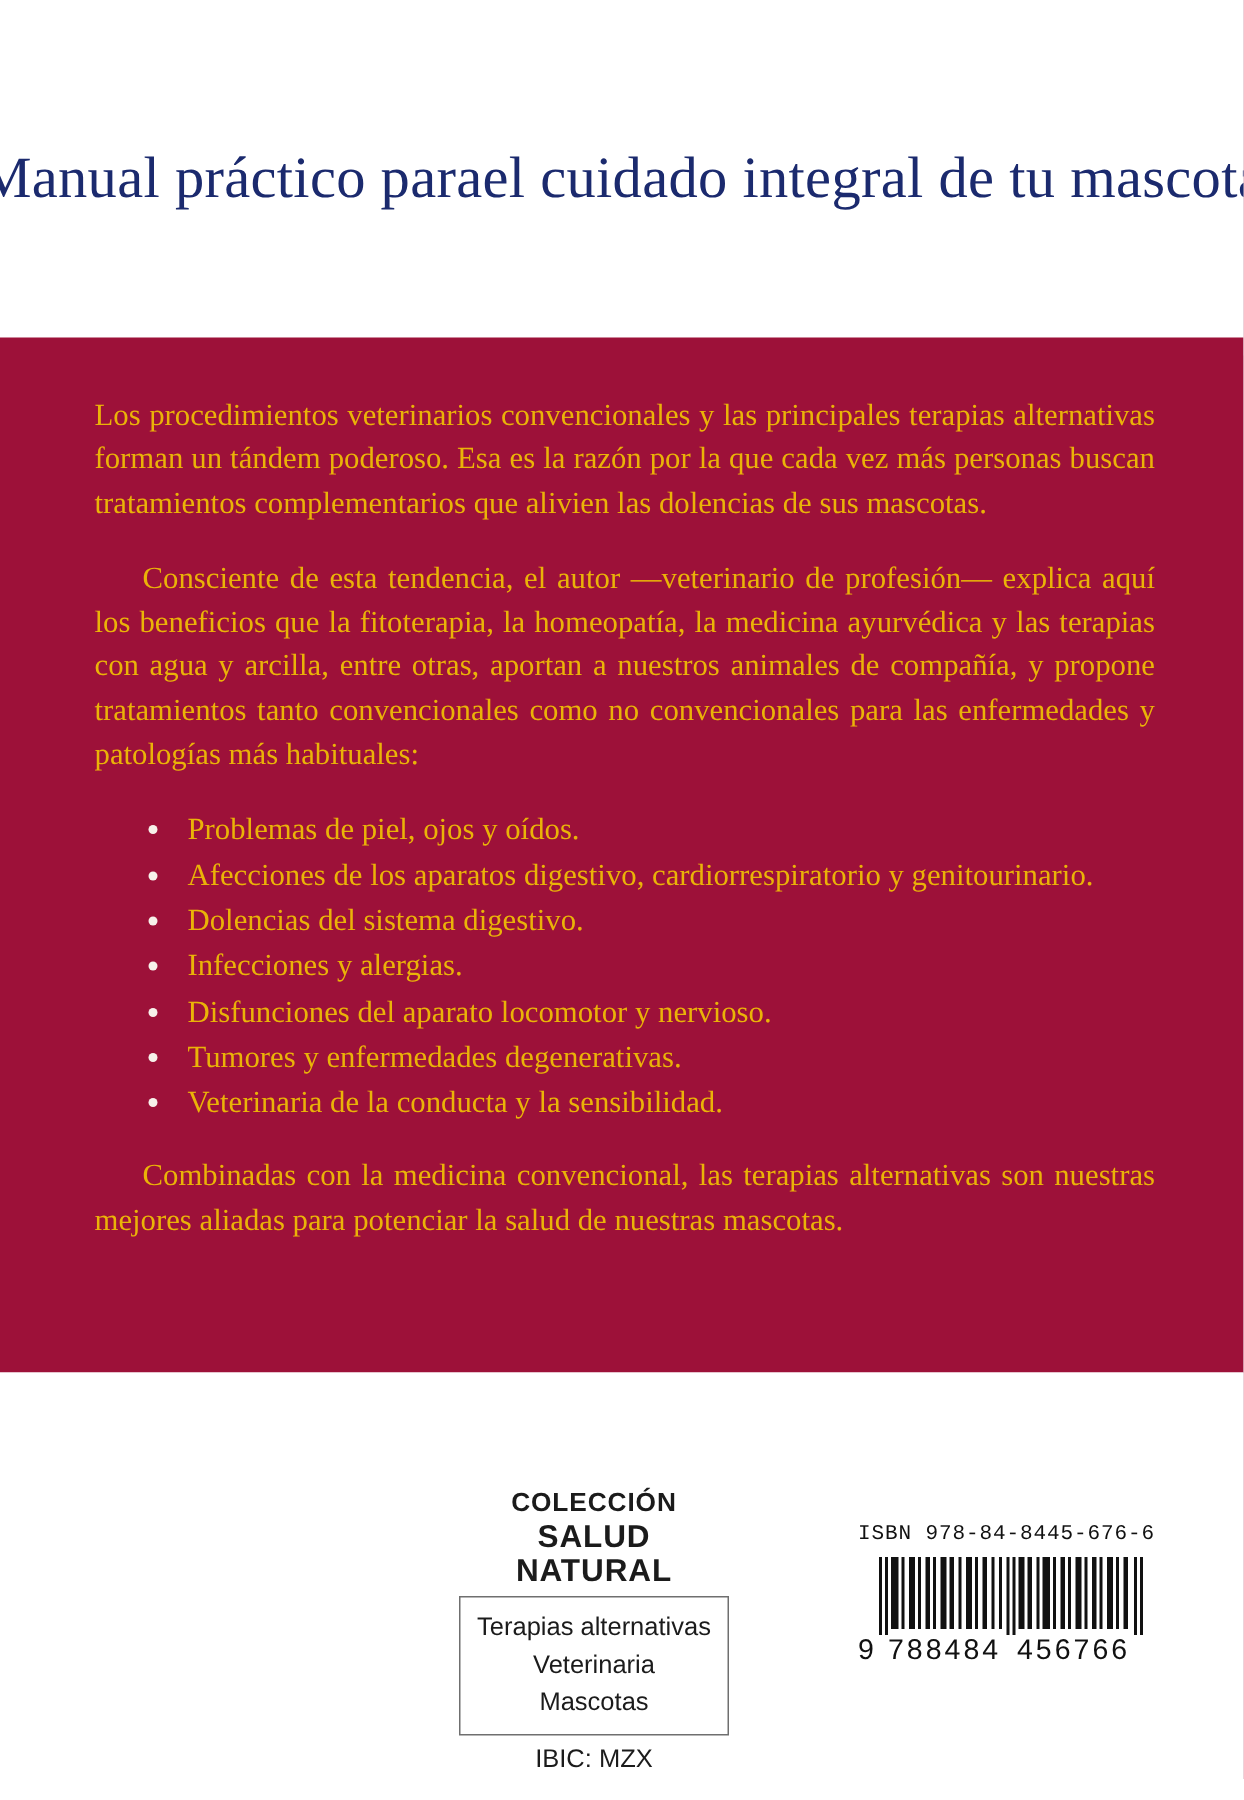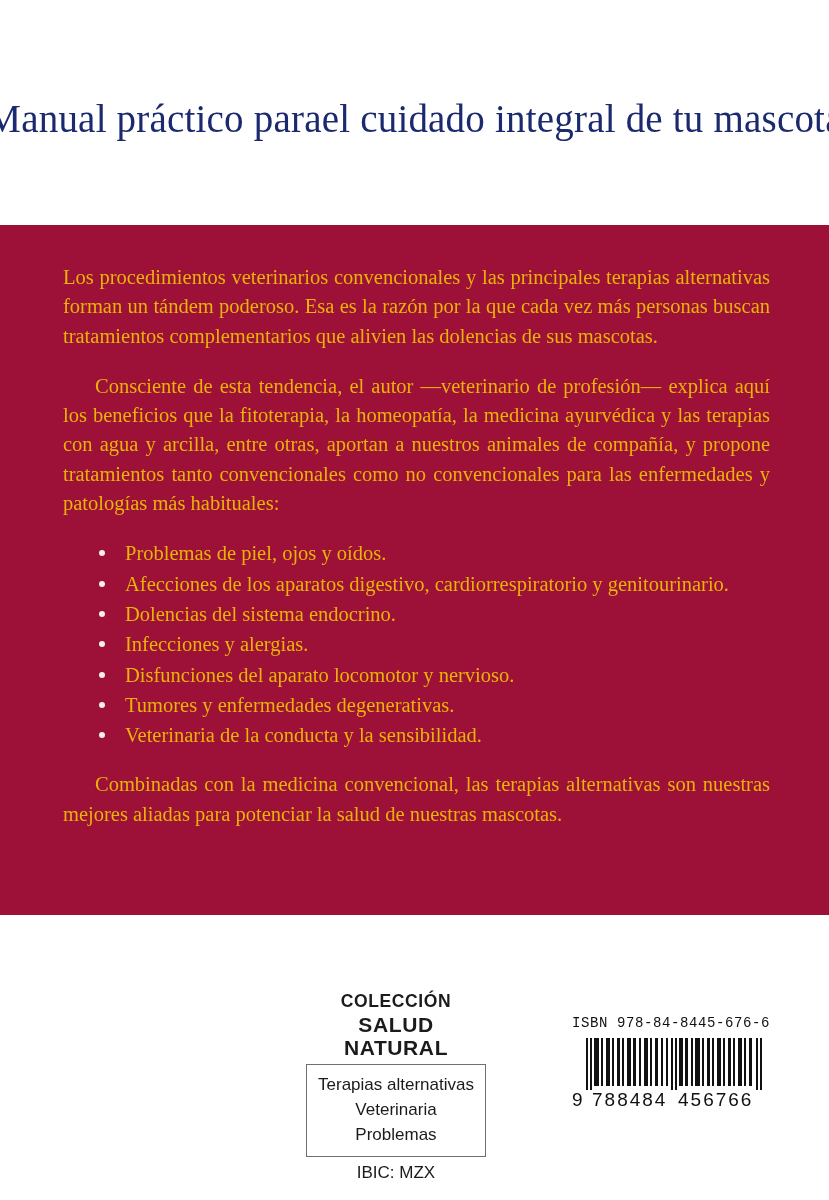--- a/index.html
+++ b/index.html
@@ -198,21 +198,21 @@
     <li>
       <span class="bullet-dot"></span>
       <span>Problemas de piel, ojos y oídos.</span>
     </li>
     <li>
       <span class="bullet-dot"></span>
       <span>Afecciones de los aparatos digestivo, cardiorrespiratorio y genitourinario.</span>
     </li>
     <li>
       <span class="bullet-dot"></span>
-      <span>Dolencias del sistema endocrino.</span>
+      <span>Dolencias del sistema digestivo.</span>
     </li>
     <li>
       <span class="bullet-dot"></span>
       <span>Infecciones y alergias.</span>
     </li>
     <li>
       <span class="bullet-dot"></span>
       <span>Disfunciones del aparato locomotor y nervioso.</span>
     </li>
     <li>
@@ -232,21 +232,21 @@
 
 
   <div class="collection">
     <div class="collection-heading">
       <span class="line1">COLECCIÓN</span>
       <span class="line2">SALUD NATURAL</span>
     </div>
     <div class="collection-box">
       <div>Terapias alternativas</div>
       <div>Veterinaria</div>
-      <div>Problemas</div>
+      <div>Mascotas</div>
     </div>
     <div class="collection-ibic">IBIC: MZX</div>
   </div>
 
   <div class="isbn-area">
     <div class="isbn-text">ISBN  978-84-8445-676-6</div>
     <svg class="barcode" viewBox="0 0 205 72">
       <rect x="0" y="0" width="205" height="72" fill="#ffffff"></rect>
       <g fill="#111111">
 

